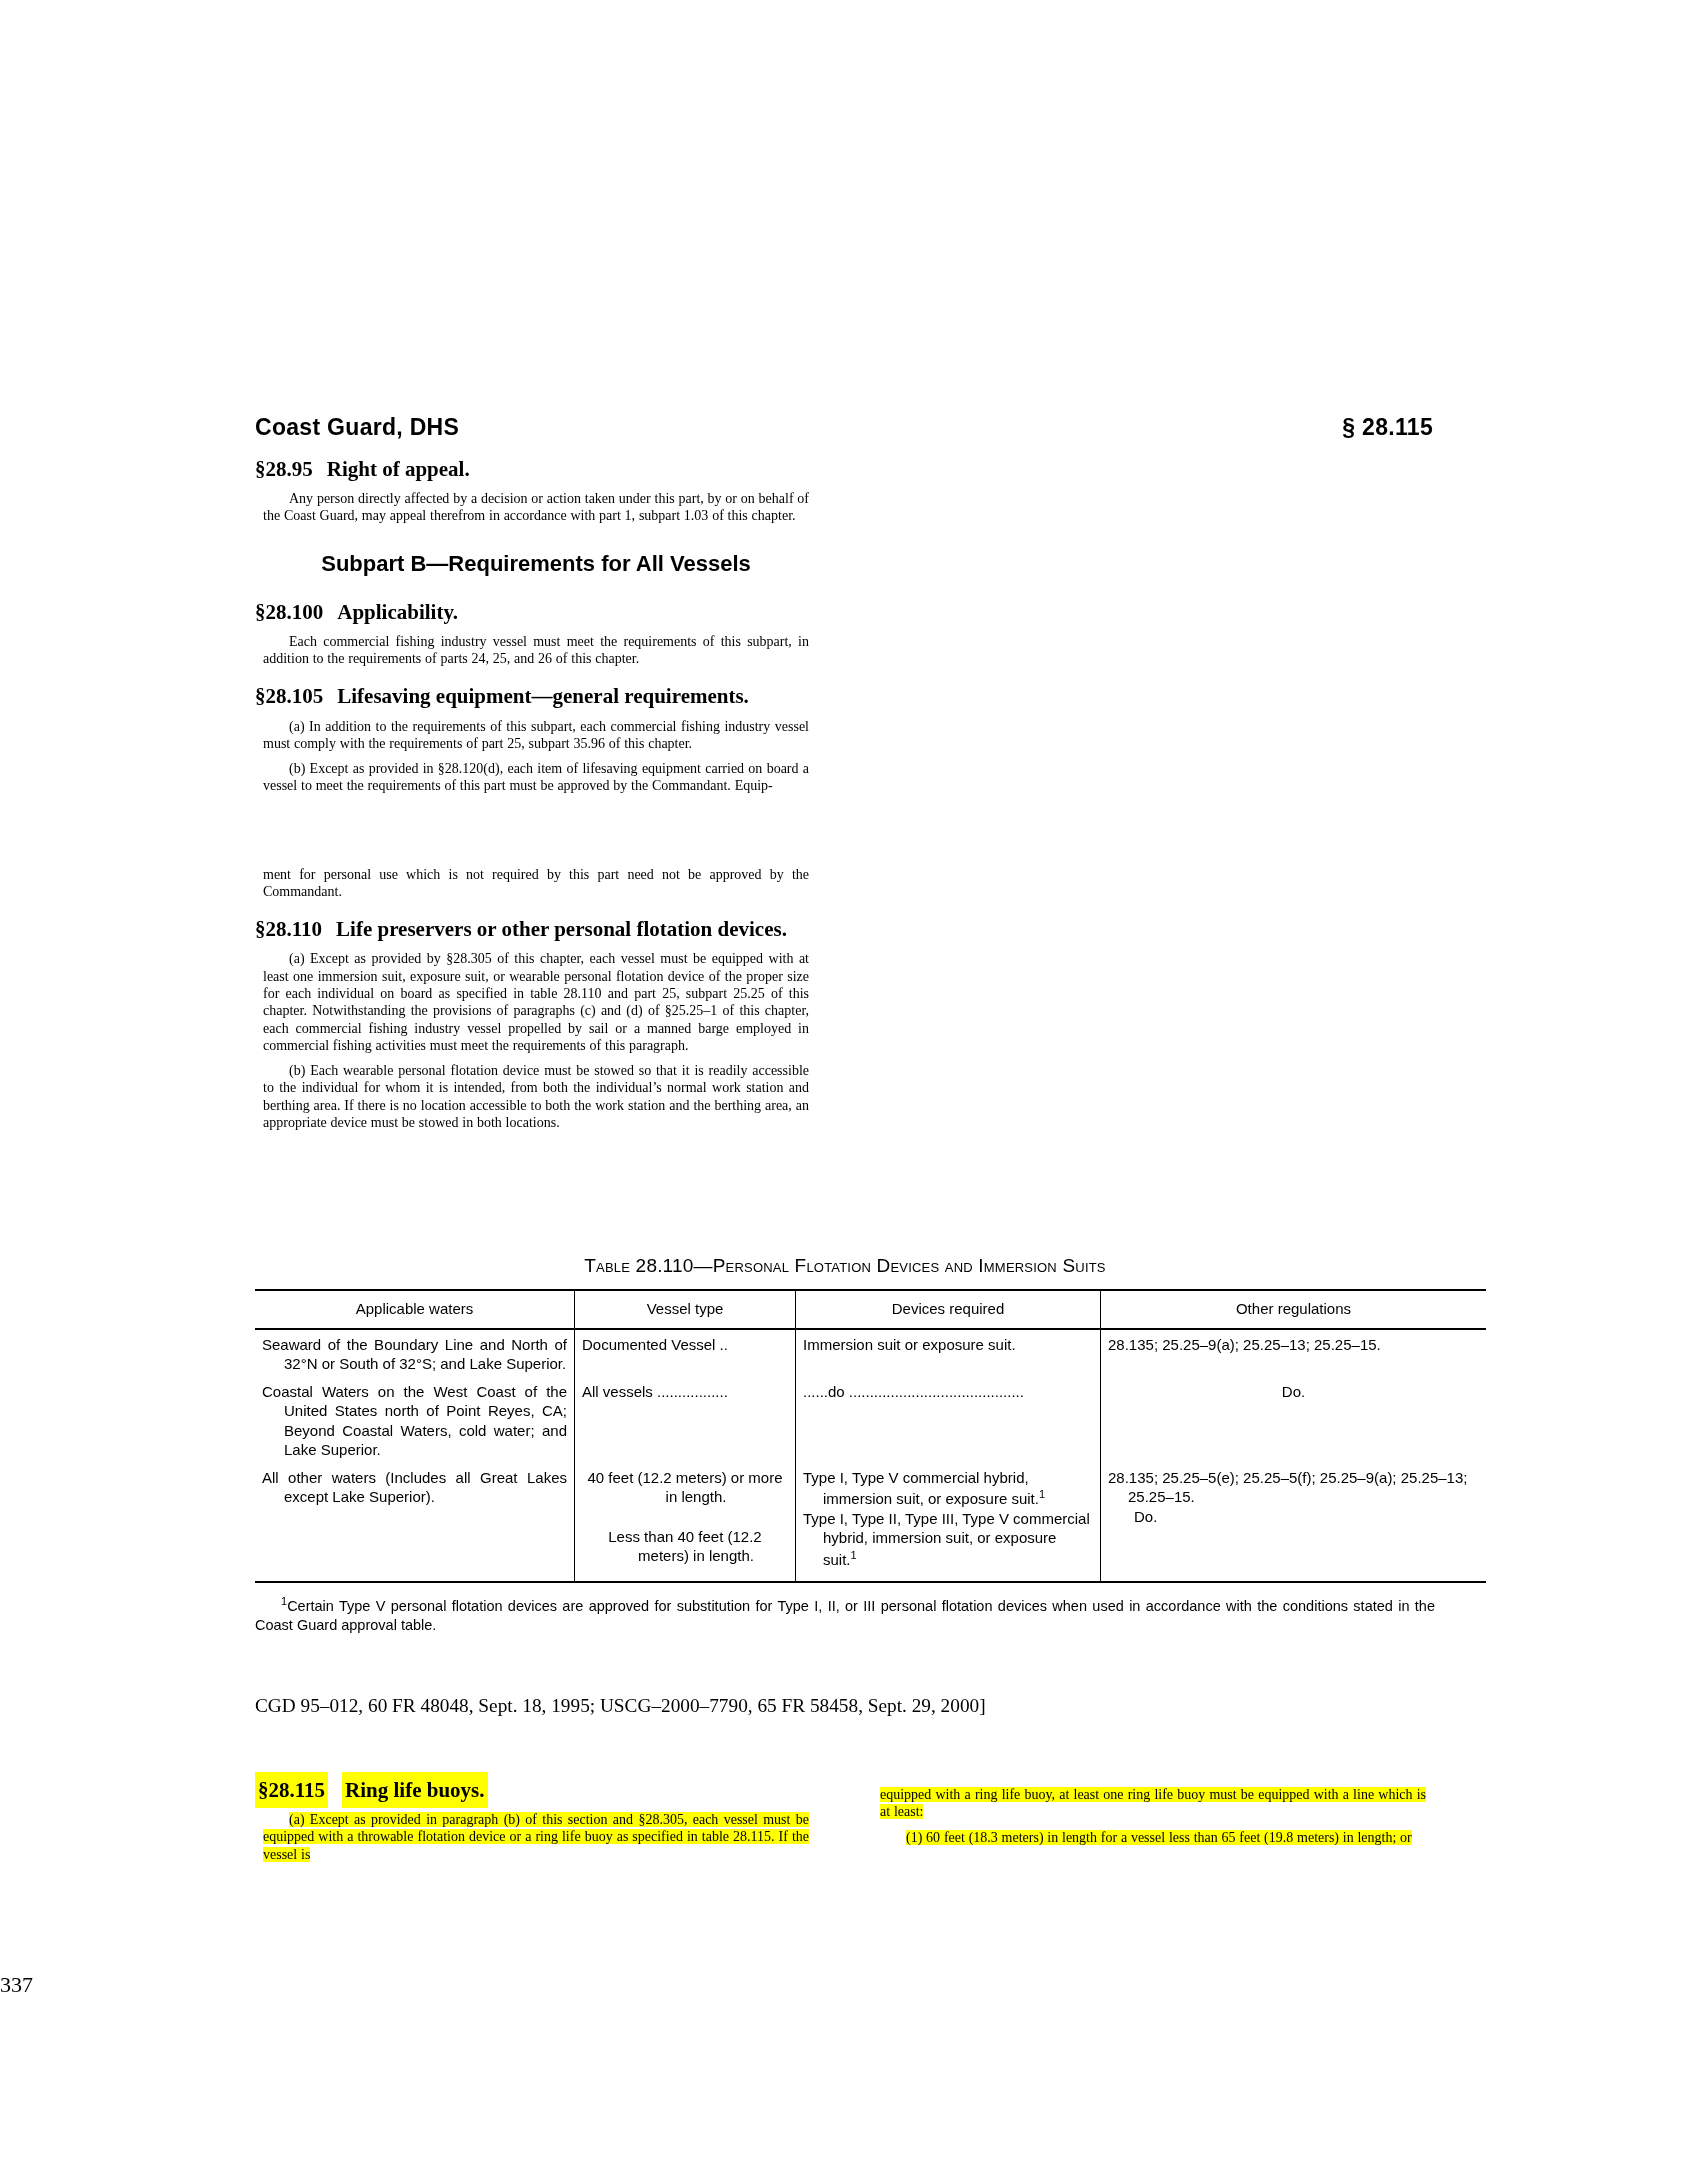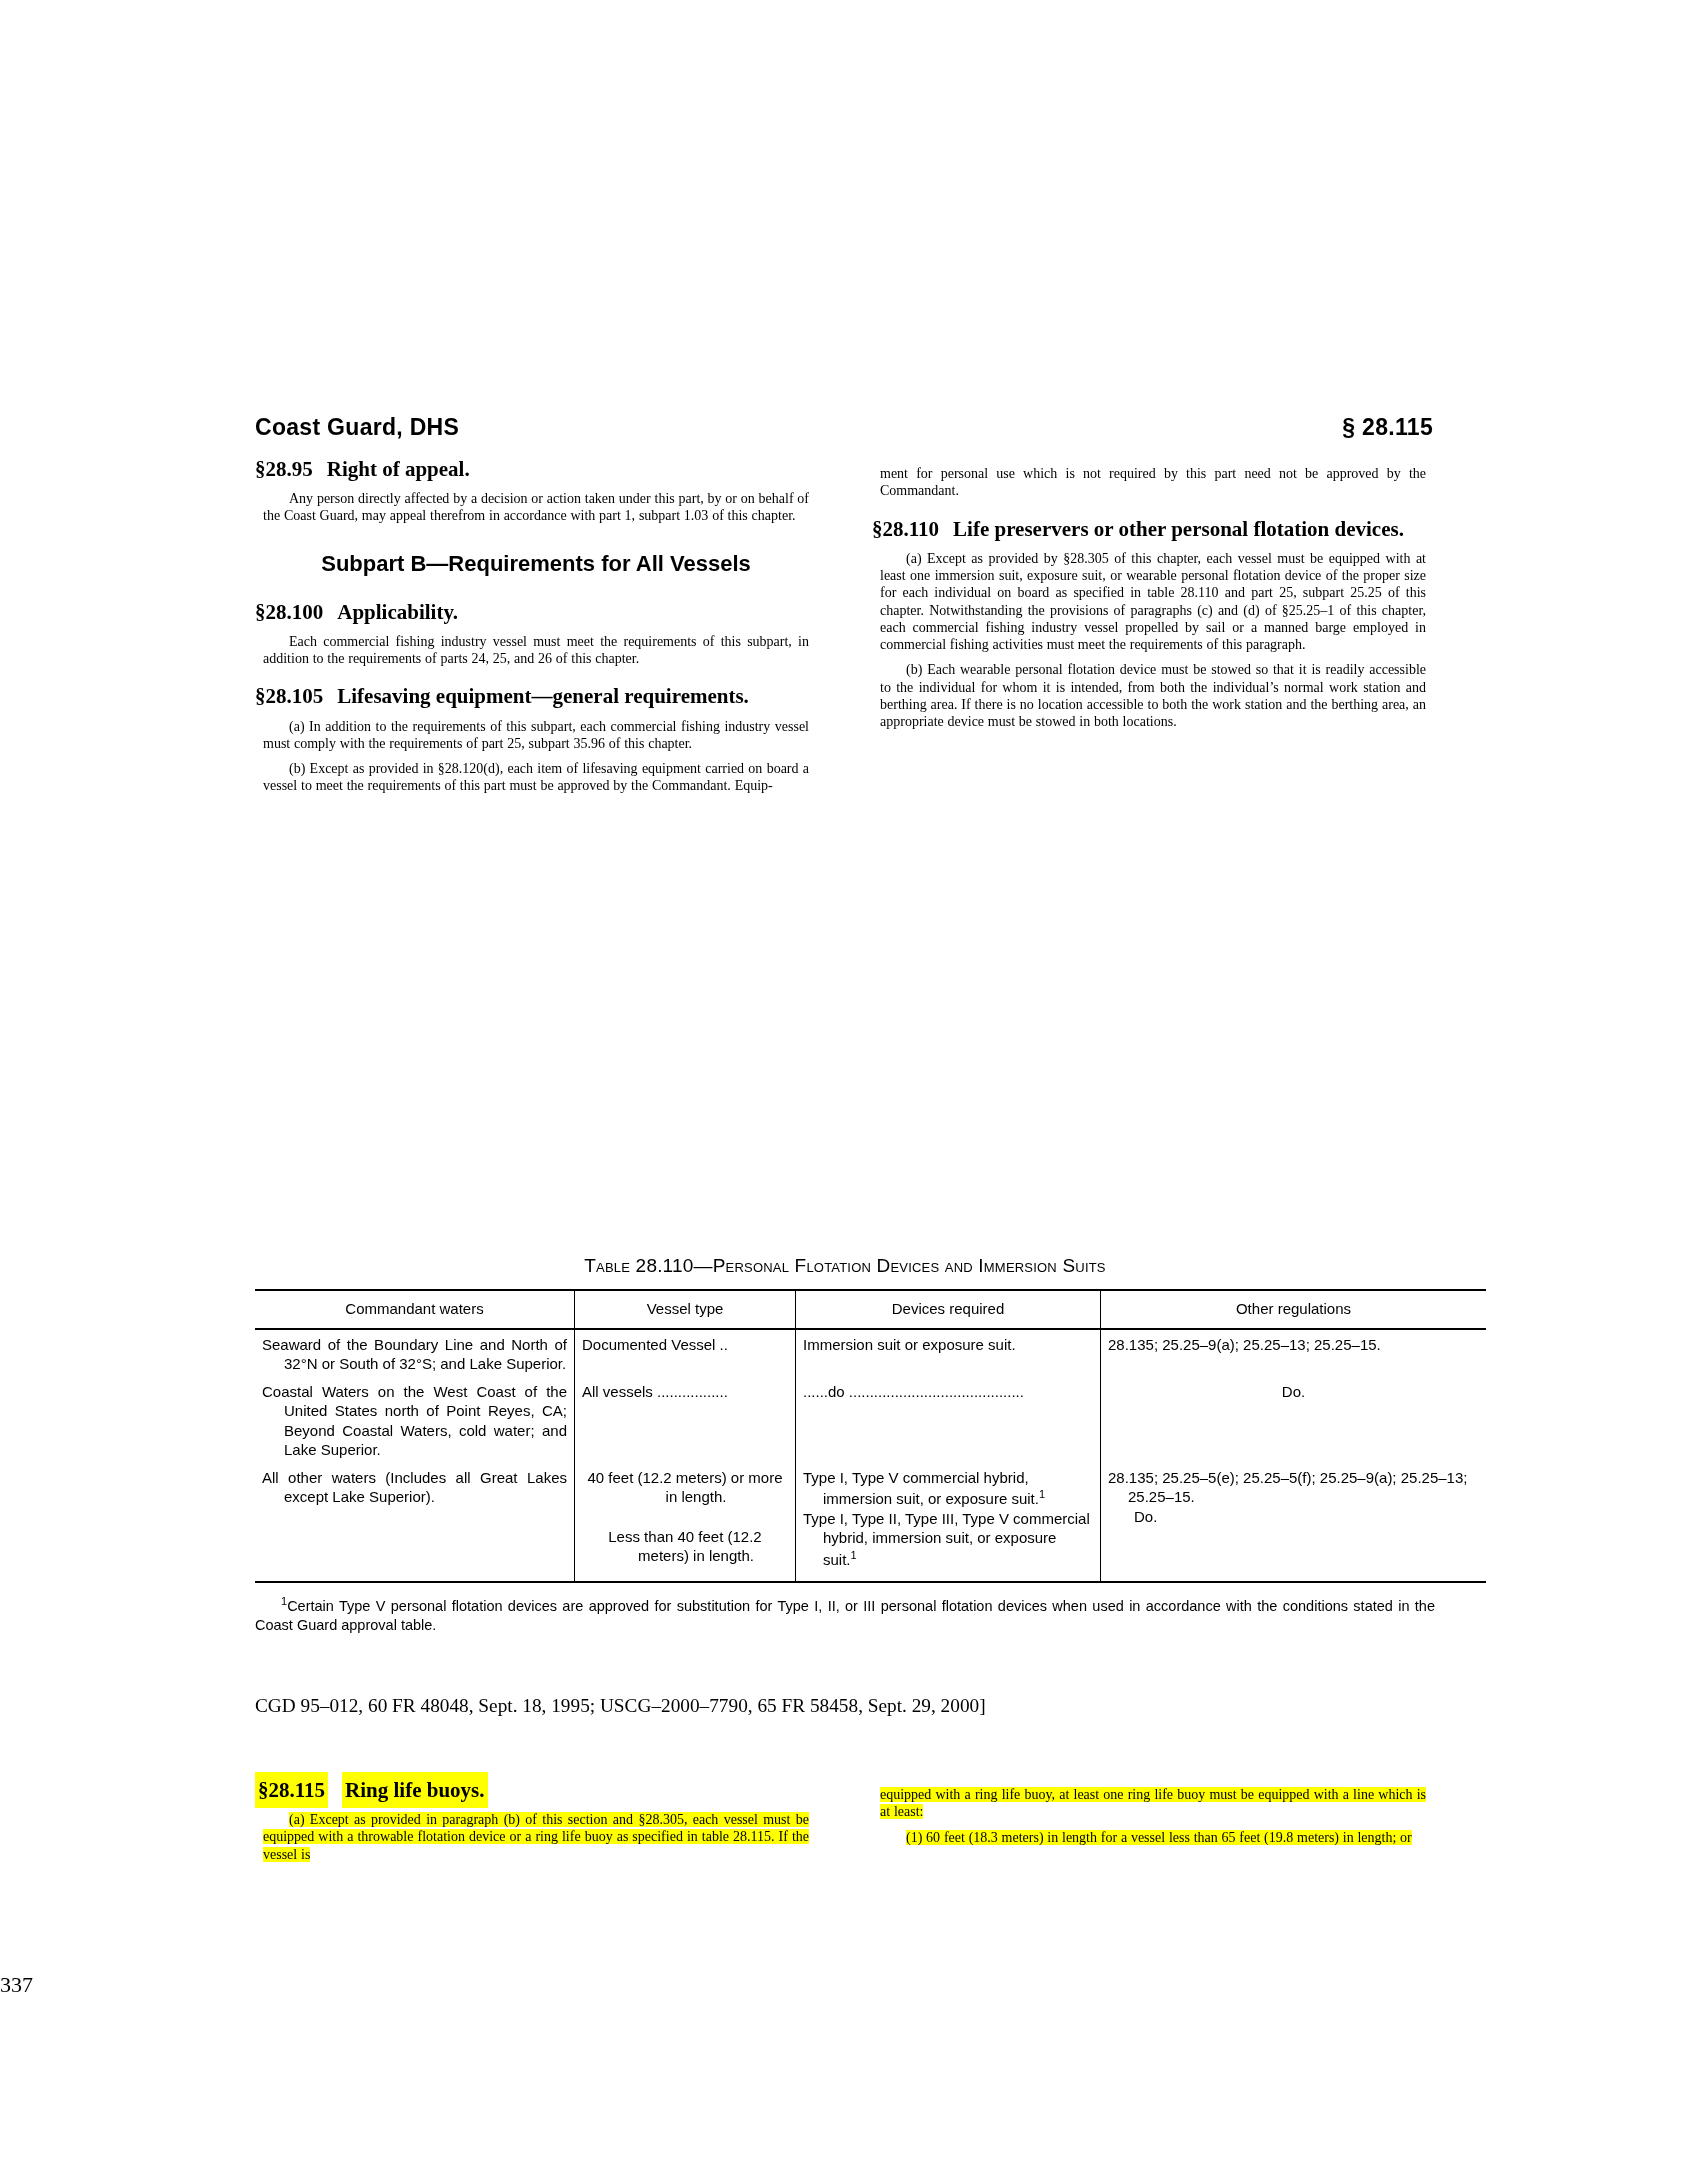--- a/index.html
+++ b/index.html
@@ -41,20 +41,21 @@
   .runhead .right { text-align: right; }
 
   
   .cols {
     position: absolute;
     left: 255px;
     top: 457px;
     width: 1180px;
     display: flex;
     gap: 55px;
+    flex-direction: column;
   }
   .col { width: 562px; }
 
   .sechead {
     font-weight: bold;
     font-size: 21px;
     line-height: 1.20;
     margin: 17px 0 5px 0;
     text-indent: 0;
     padding-left: 30px;
@@ -261,21 +262,21 @@
       <p class="body">(b) Each wearable personal flotation device must be stowed so that it is readily accessible to the individual for whom it is intended, from both the individual’s normal work station and berthing area. If there is no location accessible to both the work station and the berthing area, an appropriate device must be stowed in both locations.</p>
     </div>
   </div>
 
   <div class="tablewrap">
     <div class="tbl-caption">Table 28.110—Personal Flotation Devices and Immersion Suits</div>
 
     <table class="reg">
       <thead>
         <tr>
-          <th style="width:307px">Commandant waters</th>
+          <th style="width:307px">Applicable waters</th>
           <th style="width:208px">Vessel type</th>
           <th style="width:292px">Devices required</th>
           <th style="width:373px">Other regulations</th>
         </tr>
       </thead>
       <tbody>
 
         <tr>
           <td class="waters">
             <span class="hang">Seaward of the Boundary Line and North of 32°N or South of 32°S; and Lake Superior.</span>

